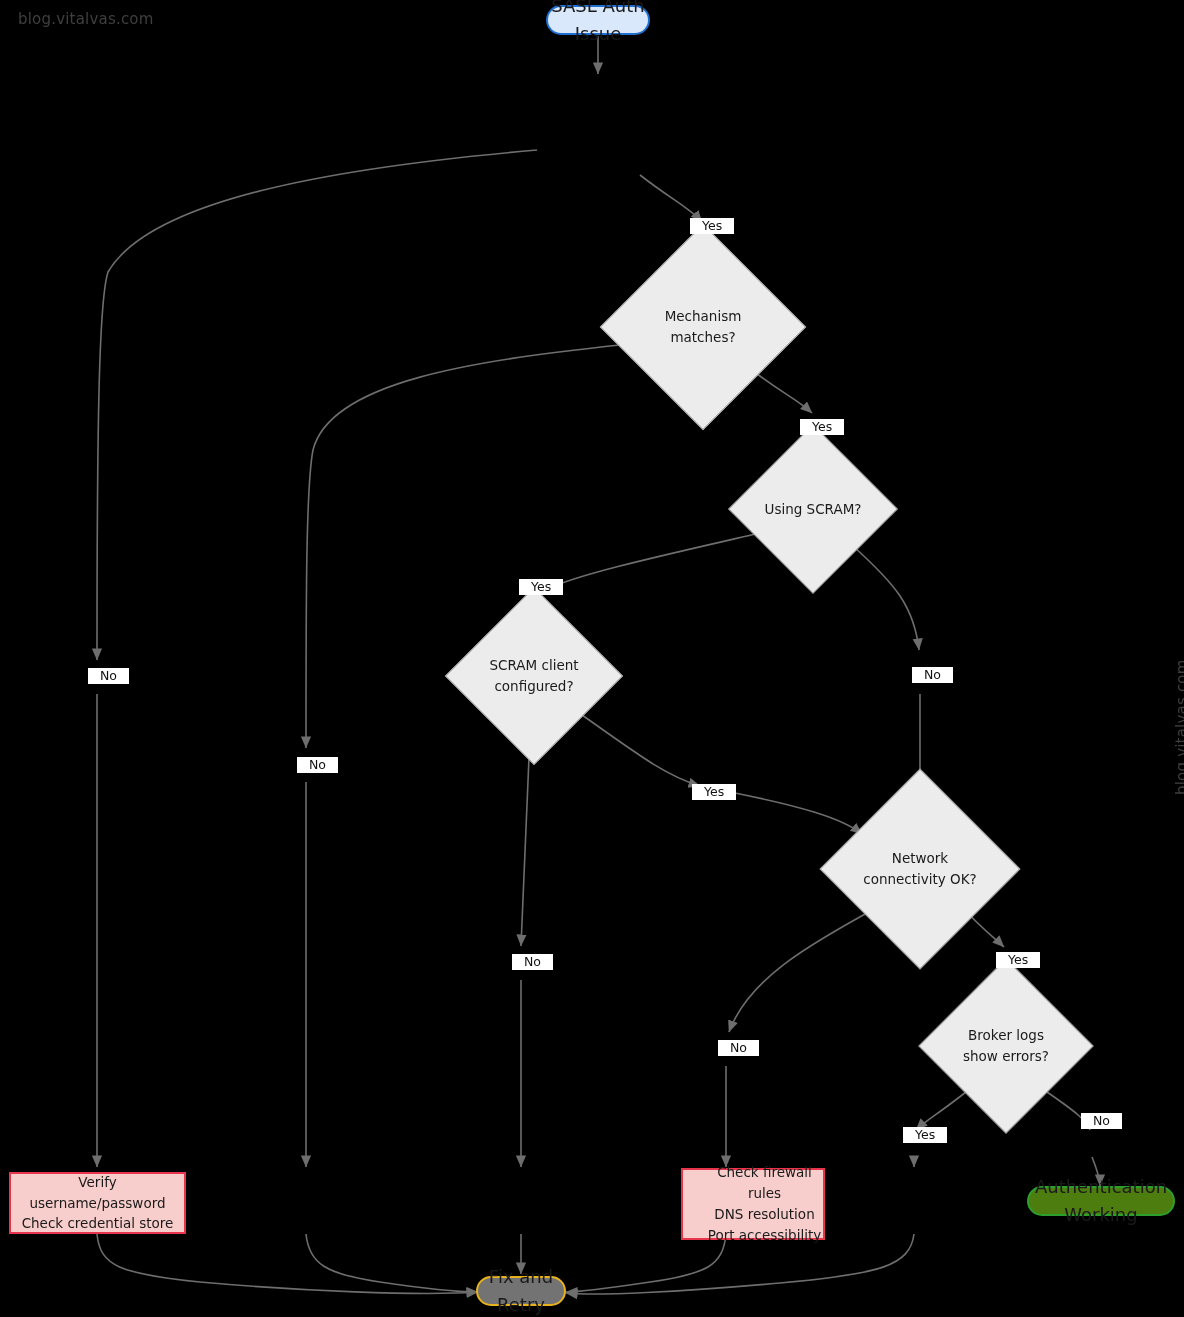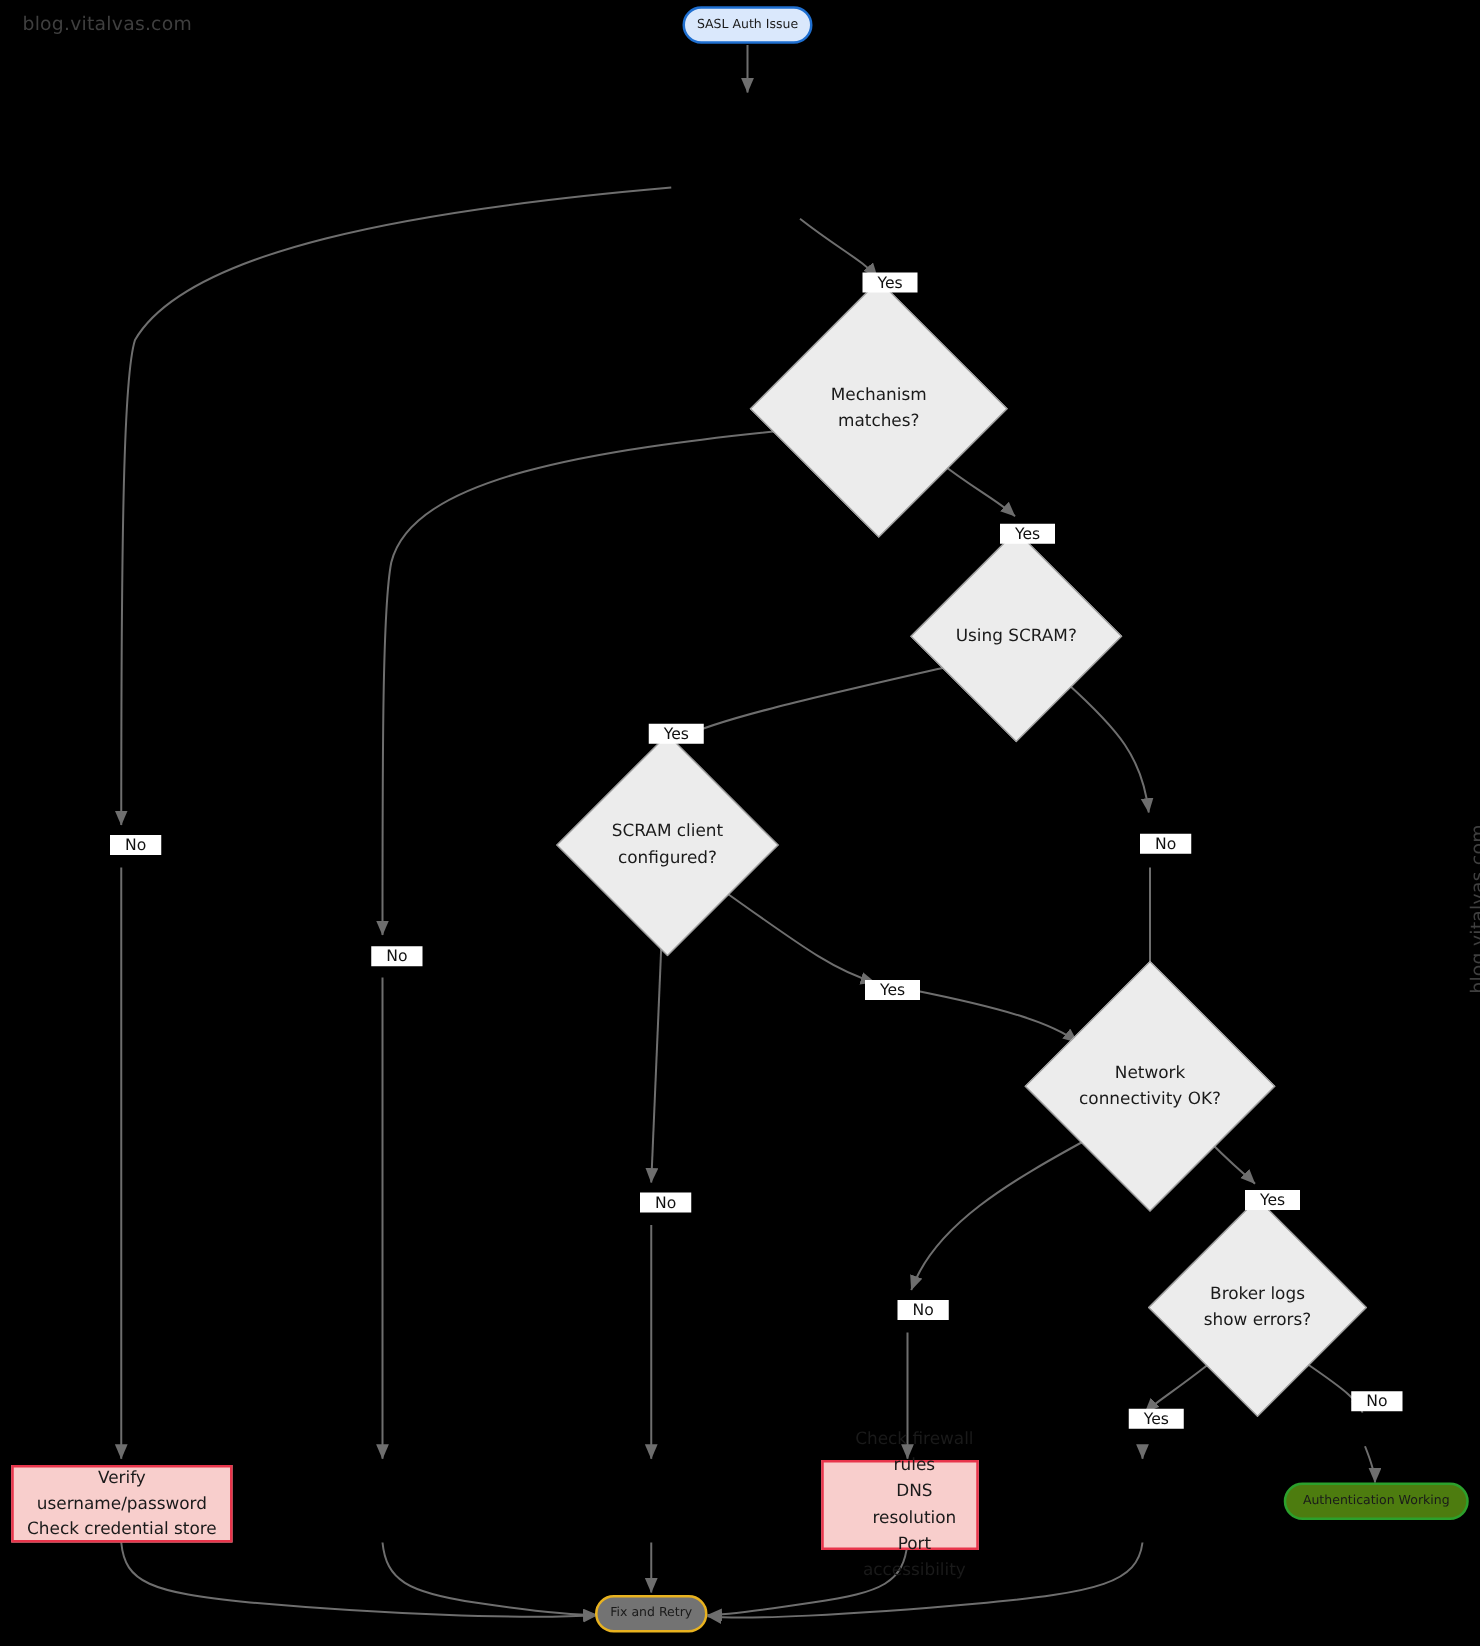--- a/index.html
+++ b/index.html
@@ -35,21 +35,21 @@
     color: #1a1a1a;
     font-size: 13.5px;
     line-height: 1.55;
     white-space: pre-line;
   }
   
   .pill {
     border-radius: 999px;
     border-style: solid;
     border-width: 2px;
-    font-size: 10px;
+    font-size: 18px;
   }
   .pill.start {
     background: #dae8fc;
     border-color: #1f6fd0;
   }
   .pill.success {
     background: #4d7c0f;
     border-color: #2ca02c;
   }
   .pill.retry {
@@ -195,21 +195,21 @@
     <span class="dia-shape"></span>
     <span class="dia-label">Broker logs
 show errors?</span>
   </div>
 
   <div class="node action" style="left:9px; top:1172px; width:177px; height:62px;">Verify username/password
 Check credential store</div>
 
 
 
-  <div class="node action" style="left:657px; top:1168px; width:126px; height:72px;padding-left:23px;">Check firewall rules
+  <div class="node action" style="left:681px; top:1168px; width:144px; height:72px;padding-left:23px;">Check firewall rules
 DNS resolution
 Port accessibility</div>
 
 
   <div class="node pill success" style="left:1027px; top:1186px; width:148px; height:30px;">Authentication Working</div>
 
   <div class="node pill retry" style="left:476px; top:1276px; width:90px; height:30px;">Fix and Retry</div>
 
   <div class="edge-label" style="left:690px; top:218px;">Yes</div>
 

